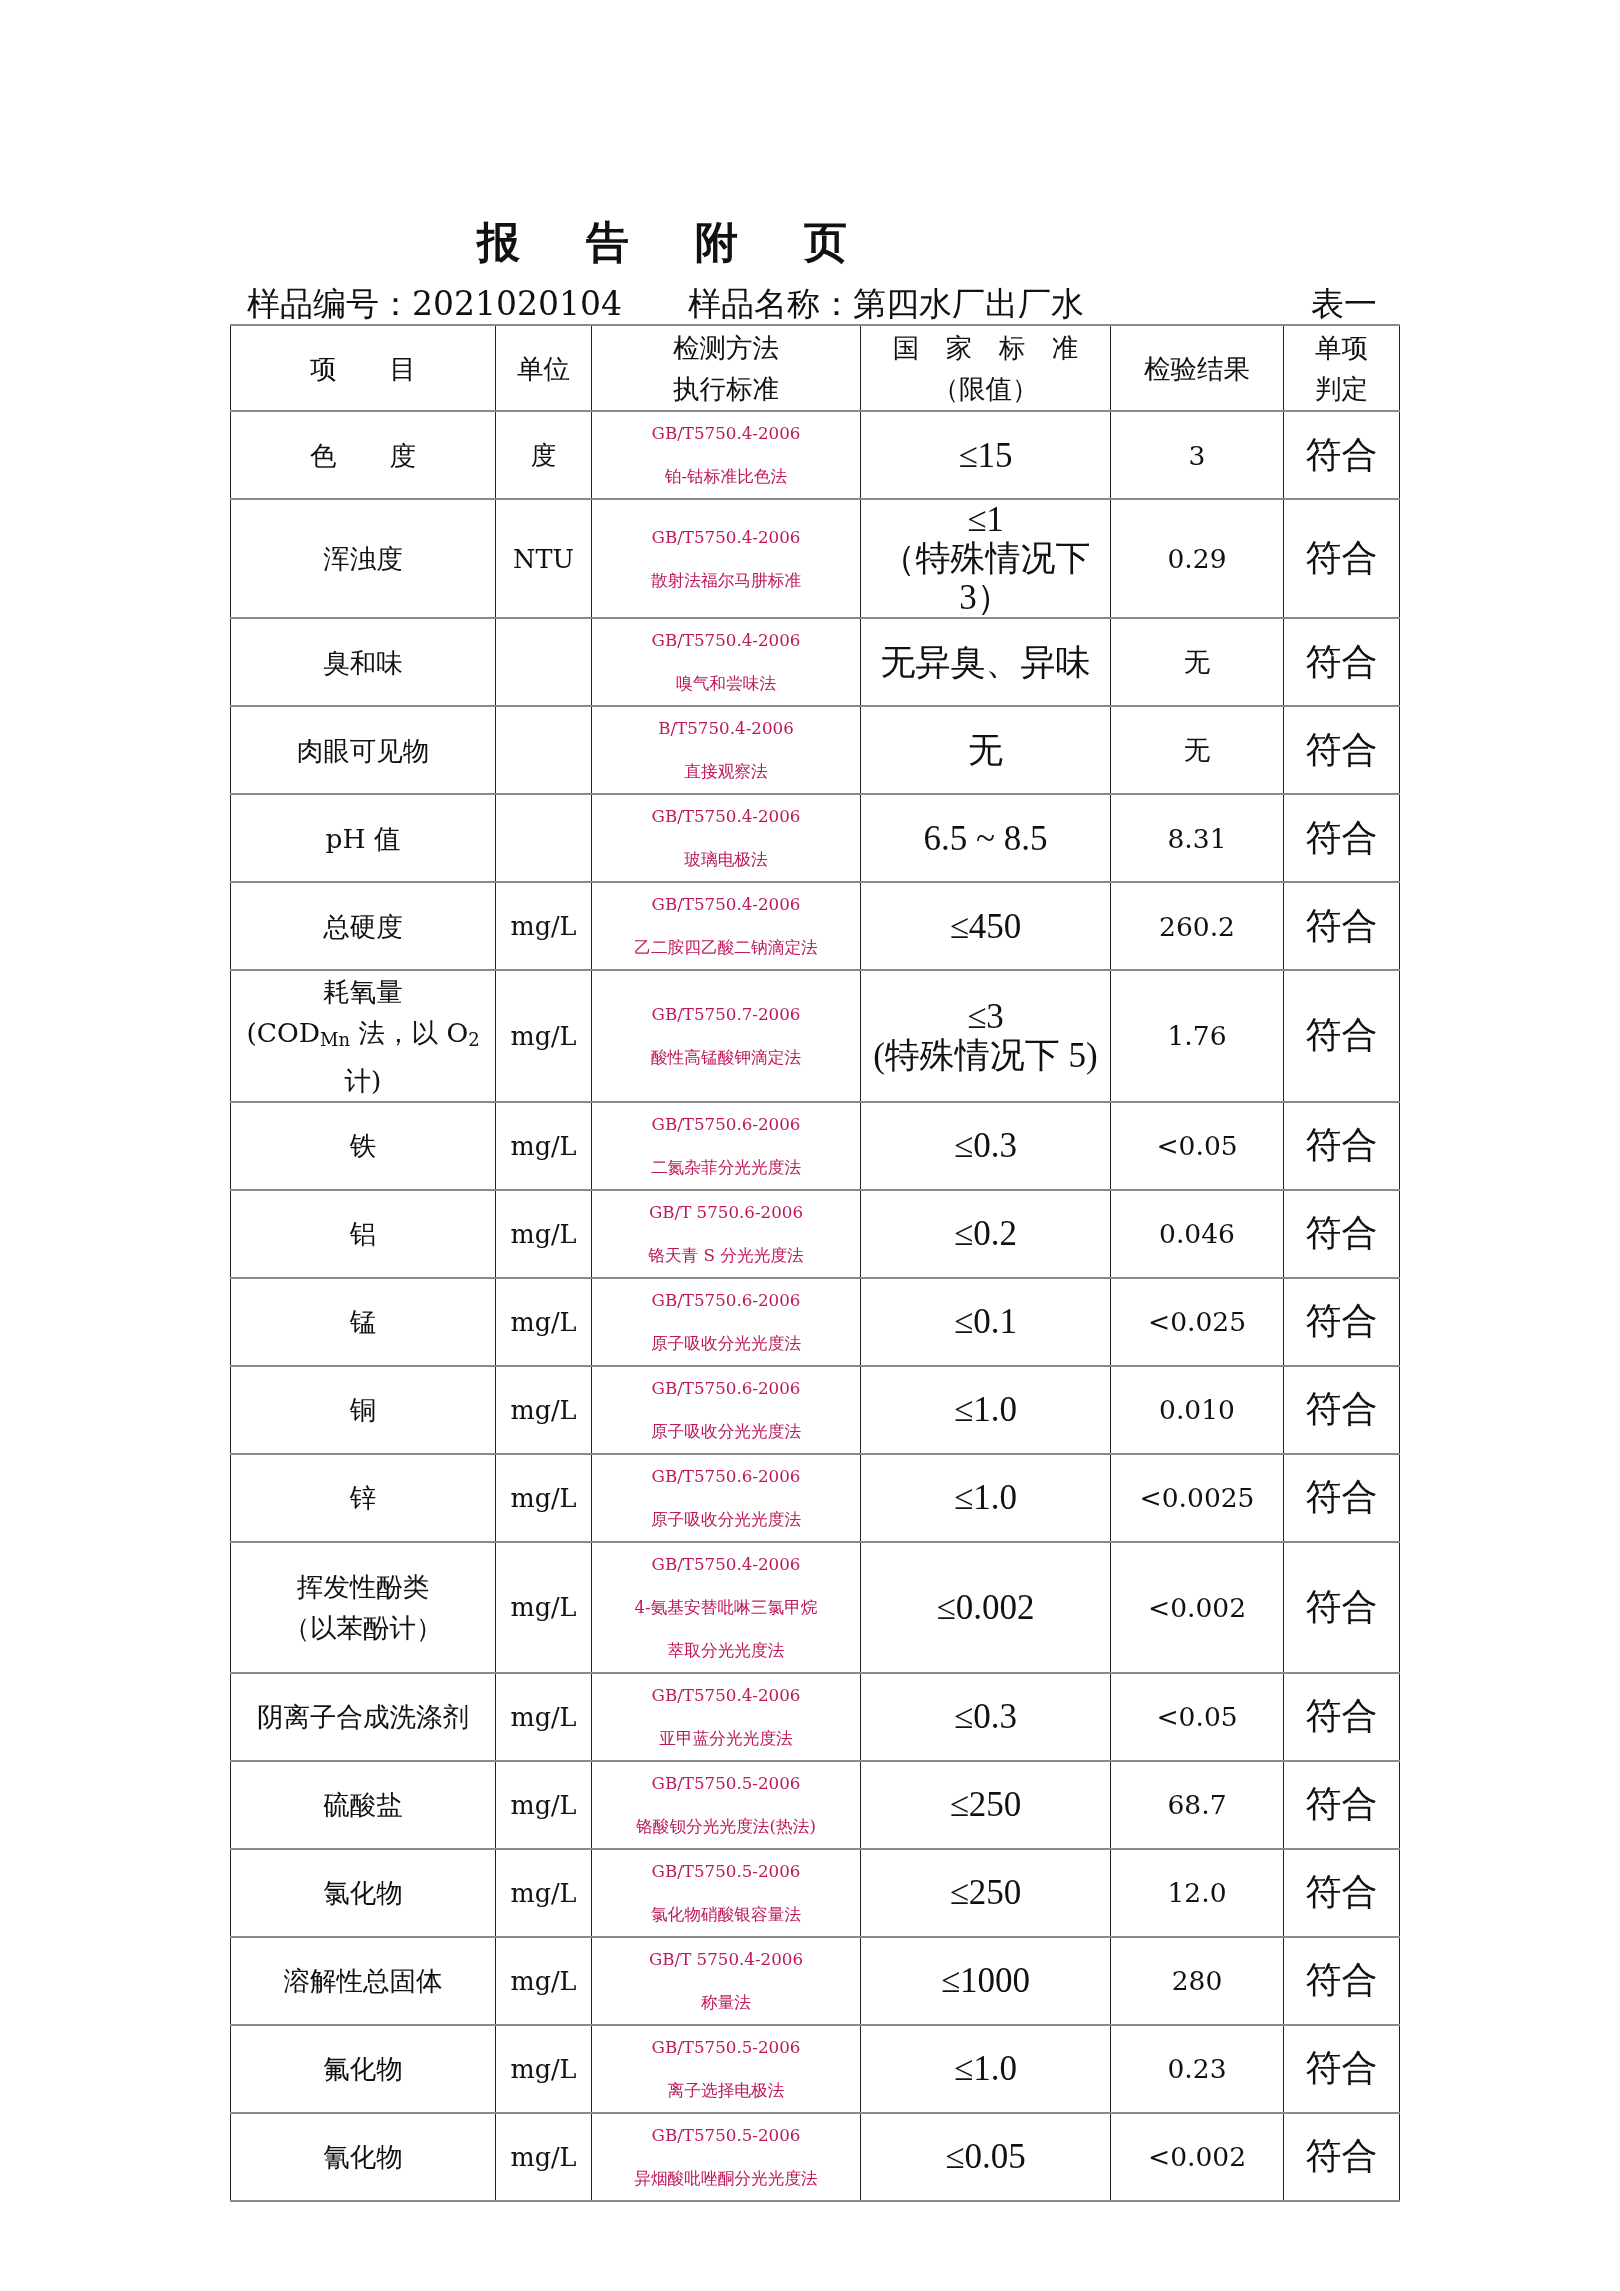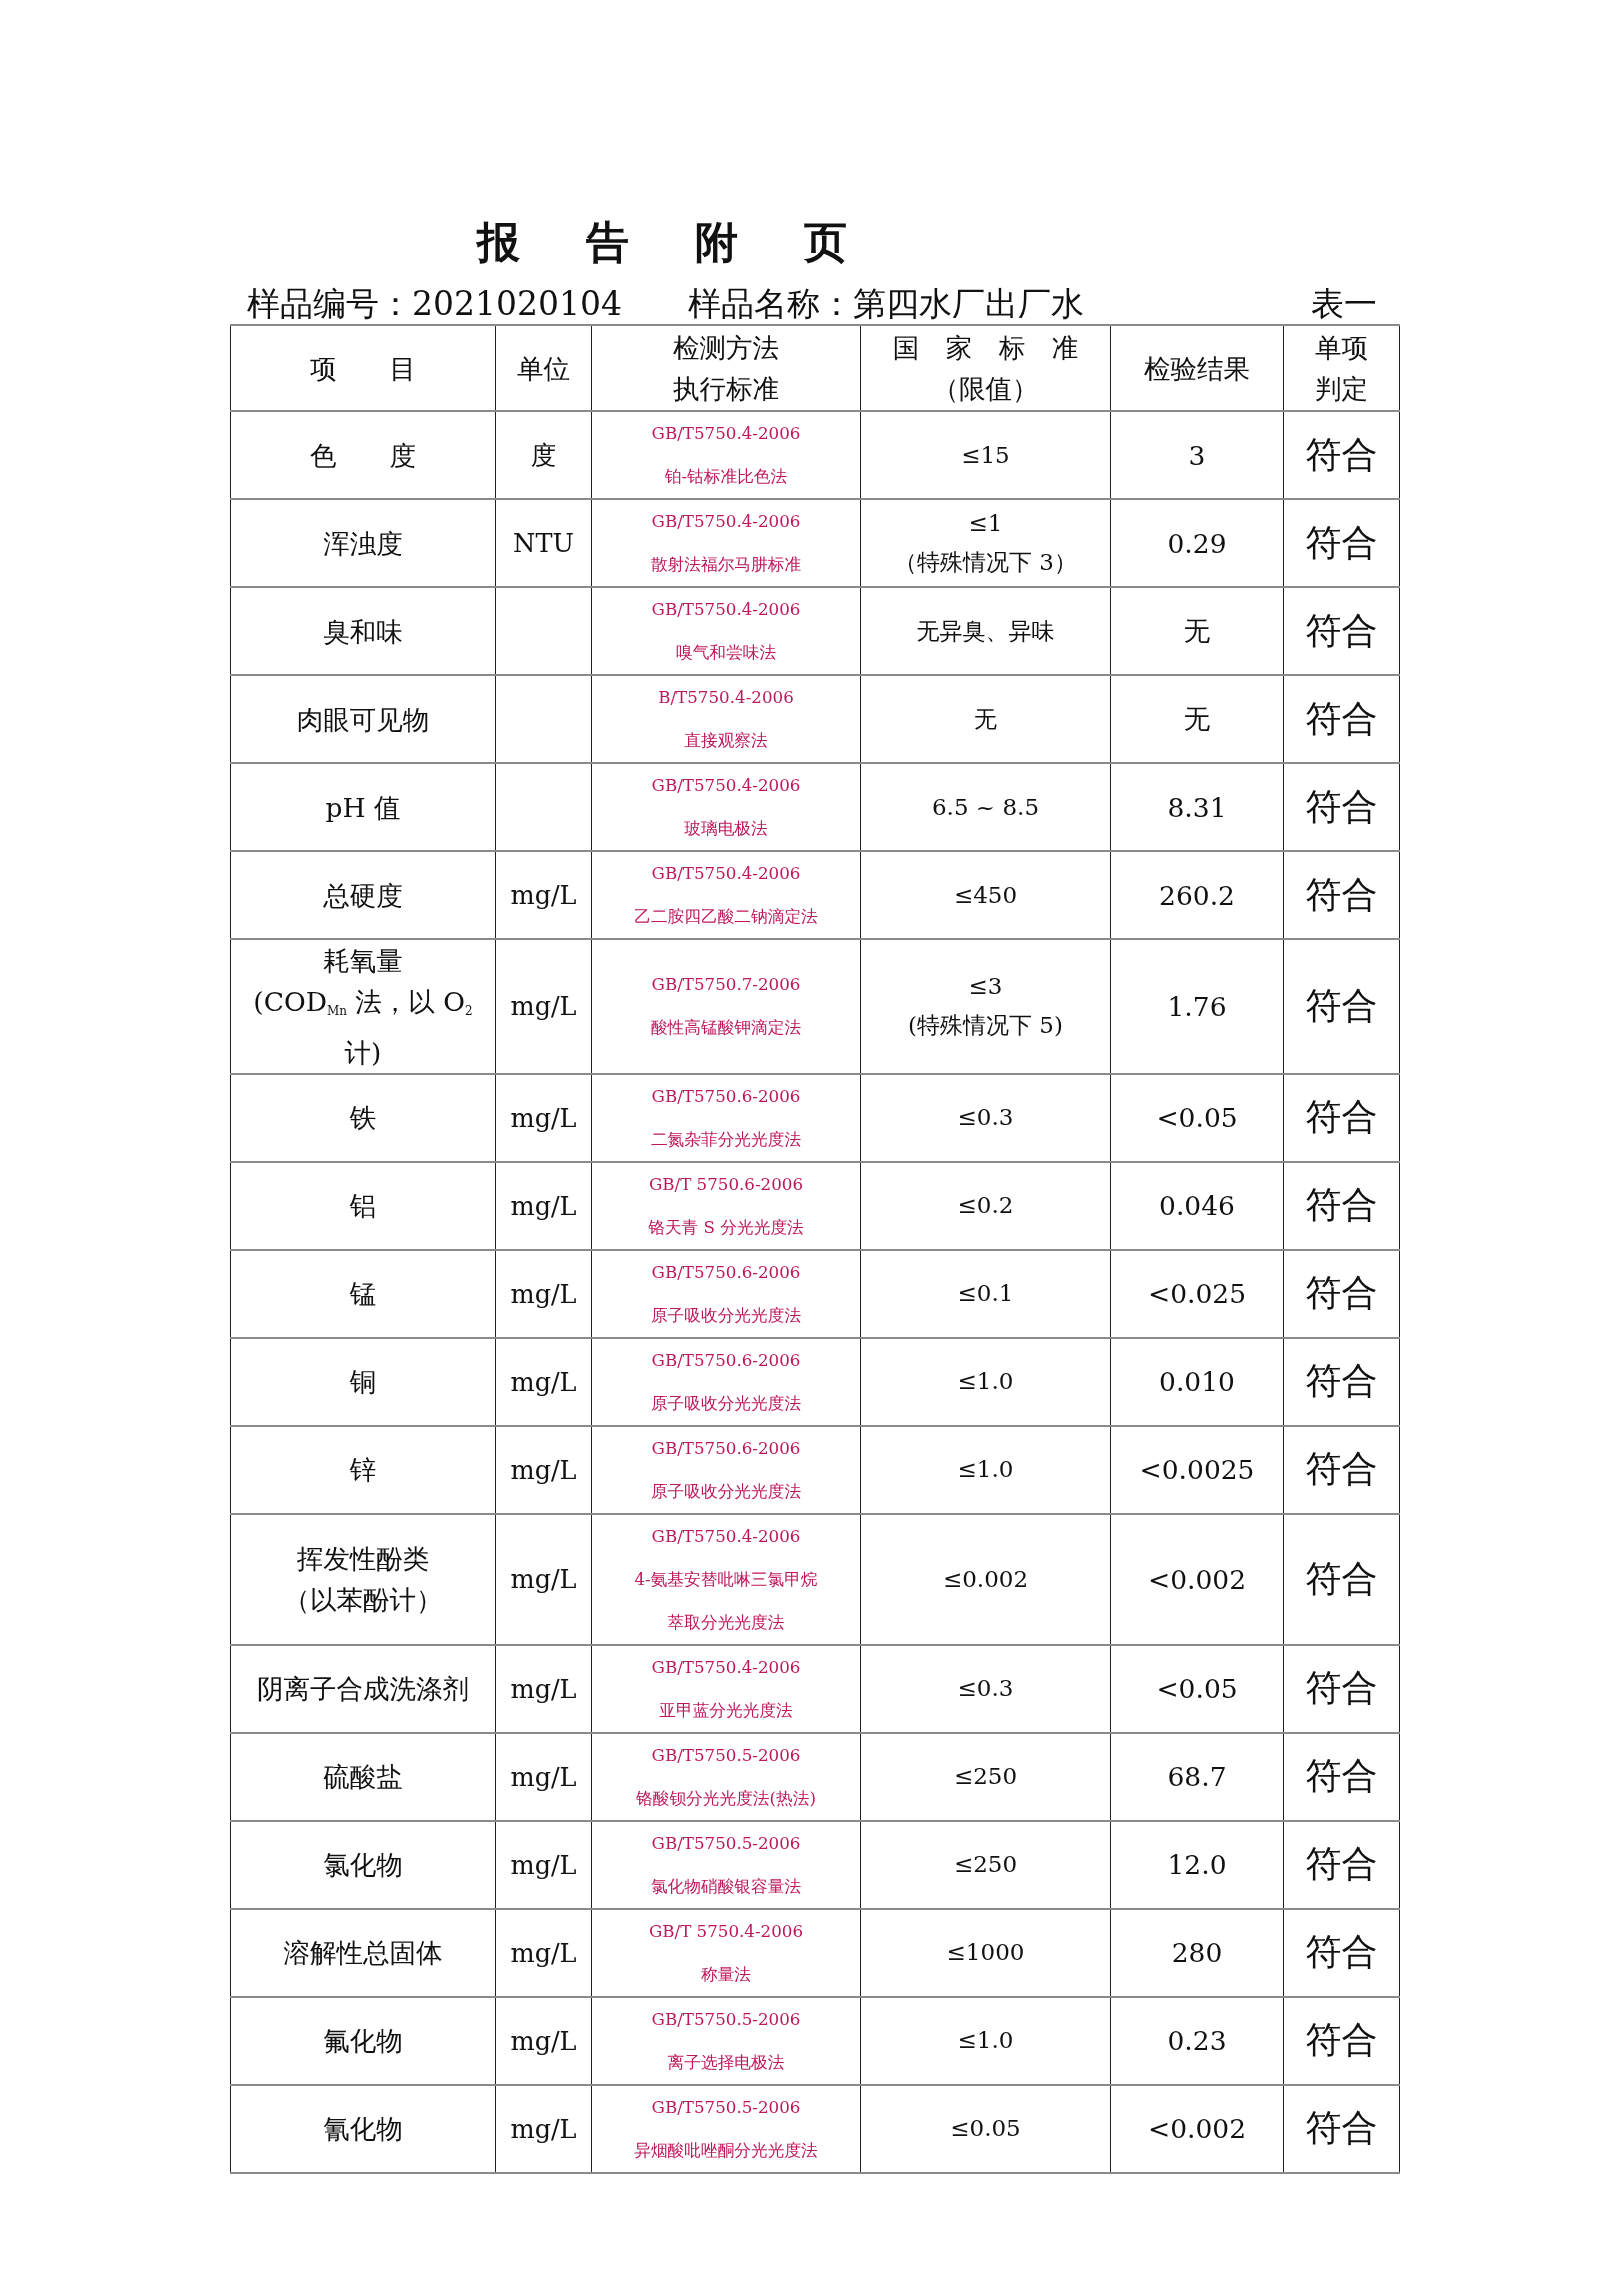--- a/index.html
+++ b/index.html
@@ -30,24 +30,24 @@
     font-weight: normal;
   }
   table.report { border-left: 1.5px solid #222; border-right: 1.5px solid #222; border-radius: 8px; }
   tr.head th { height: 84px; font-size: 26.5px; line-height: 41px; }
   tr.row td { height: 84px; }
   tr.row.tall td { height: 126px; }
   .item { font-size: 26.5px; line-height: 41px; }
   .unit { font-size: 25.5px; }
   .method { font-size: 16.7px; line-height: 43px; color: #be185d; }
   .method div { white-space: nowrap; }
-  .limit { font-size: 23px; line-height: 39px; }
+  .limit { font-size: 35px; line-height: 39px; font-family: Liberation Serif, serif; }
   .result { font-size: 26.5px; }
   .verdict { font-size: 36px; }
-  sub { font-size: 12px; vertical-align: -3.9px; }
+  sub { font-size: 18px; vertical-align: -3.9px; }
 </style>
 </head>
 <body>
 
 <div class="title">
   <span>报</span><span>告</span><span>附</span><span>页</span>
 </div>
 
 <div class="meta no"><span>样品编号：</span><span>2021020104</span></div>
 <div class="meta name"><span>样品名称：</span><span>第四水厂出厂水</span></div>

